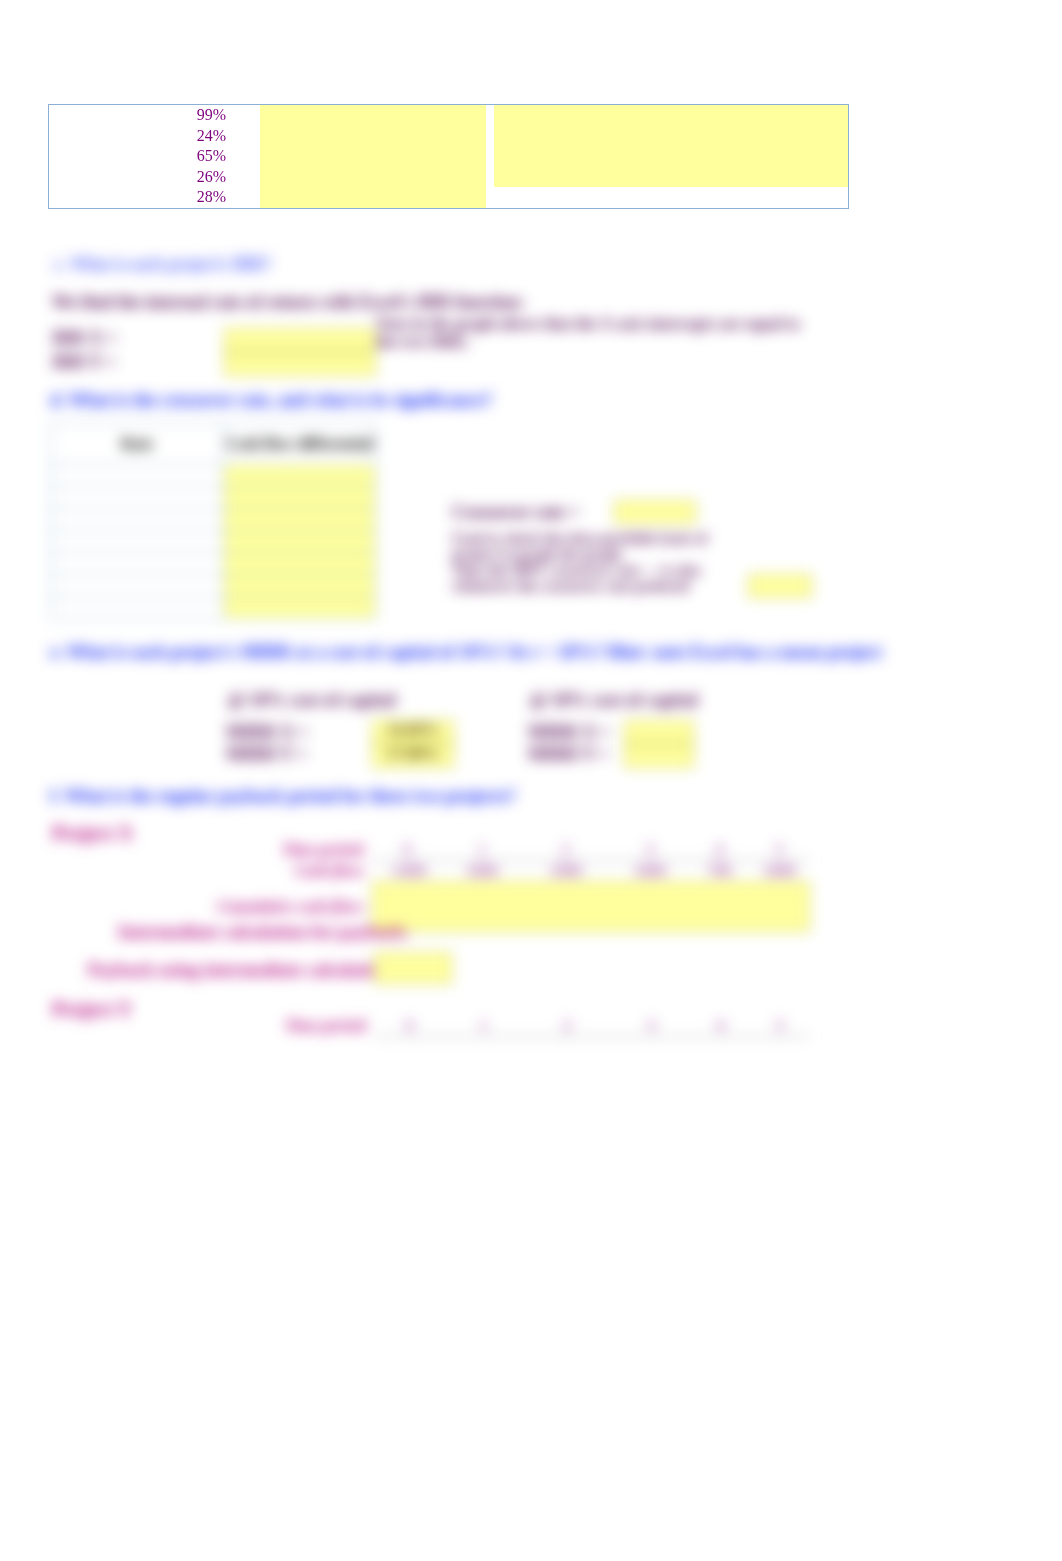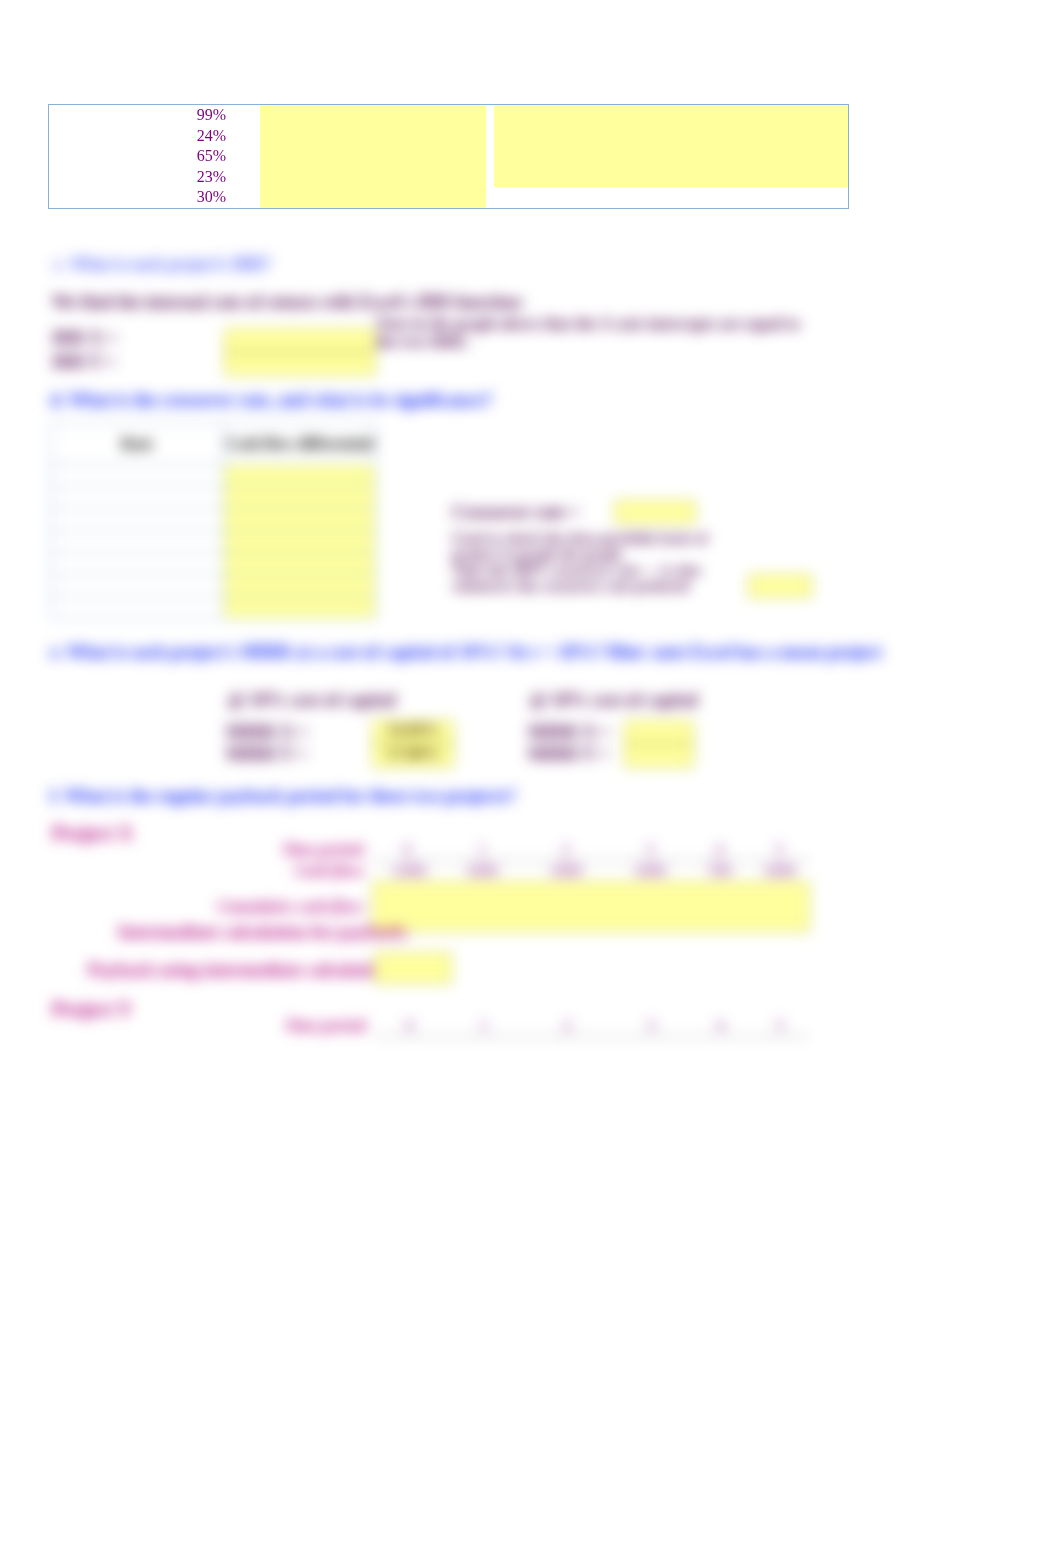--- a/index.html
+++ b/index.html
@@ -53,28 +53,28 @@
             <td class="valB"></td>
           </tr>
     <tr>
             <td class="lab">65%</td>
             <td class="gap"></td>
             <td class="valA"></td>
             <td class="gap"></td>
             <td class="valB"></td>
           </tr>
     <tr>
-            <td class="lab">23%</td>
-            <td class="gap"></td>
-            <td class="valA"></td>
-            <td class="gap"></td>
-            <td class="valB"></td>
-          </tr>
-    <tr>
-            <td class="lab">30%</td>
+            <td class="lab">26%</td>
+            <td class="gap"></td>
+            <td class="valA"></td>
+            <td class="gap"></td>
+            <td class="valB"></td>
+          </tr>
+    <tr>
+            <td class="lab">28%</td>
             <td class="gap"></td>
             <td class="valA"></td>
             <td class="gap"></td>
             <td class="valB" style="background:#fff"></td>
           </tr>
   </tbody>
       </table>
 </div>
 
 <div class="blurwrap">

